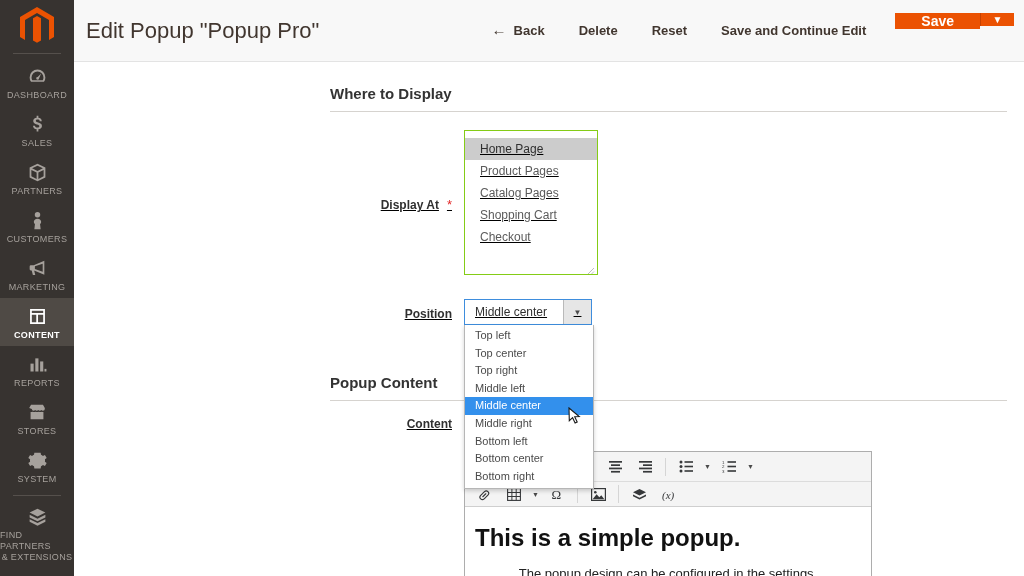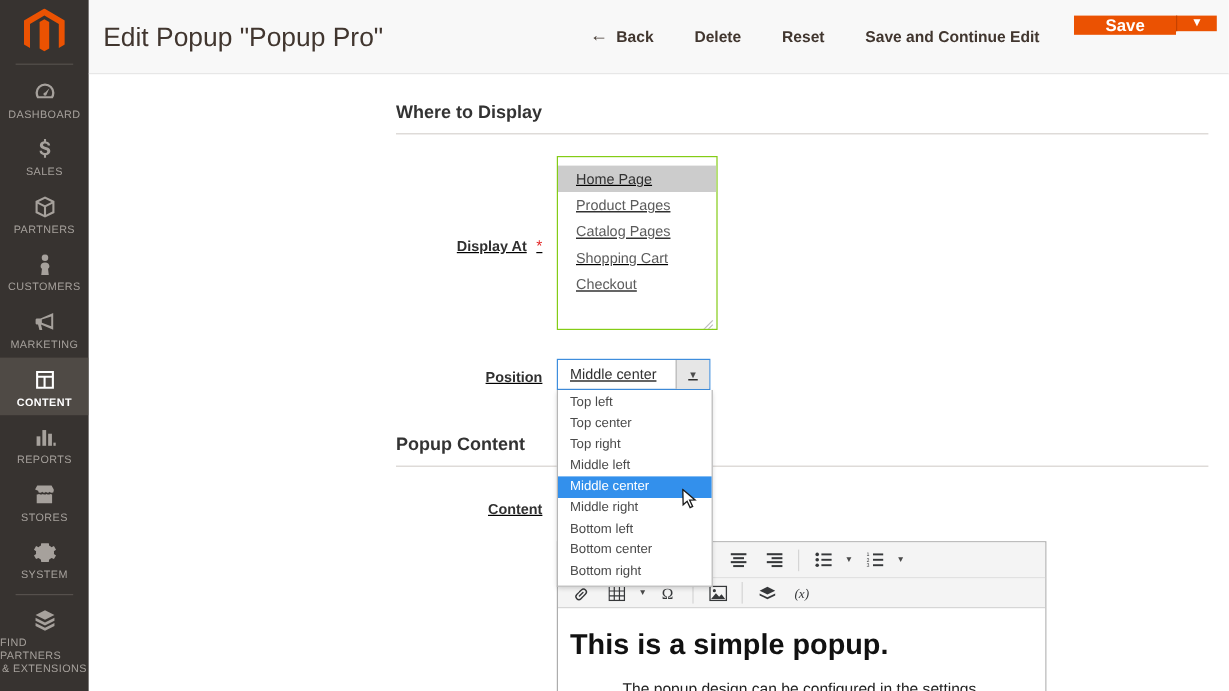--- a/index.html
+++ b/index.html
@@ -366,21 +366,21 @@
           </div>
           <span class="cursor-ptr">
             <svg width="13" height="19" viewBox="0 0 13 19">
                 <path d="M1 1l10.2 8.6-4.5.1 2.5 5.3-2.1 1-2.5-5.3-3.3 3z" fill="#ffffff" stroke="#1b1b1b" stroke-width="1.1"></path>
               </svg>
           </span>
         </div>
       </div>
     </div>
 
-    <div class="section" style="left:256px;top:300px;">
+    <div class="section" style="left:256px;top:312px;">
       <div class="section-title">Popup Content</div>
       <div class="section-rule"></div>
     </div>
 
     <div class="field-row" style="position:absolute;left:256px;top:351px;">
       <div class="field-label">
         <span>Content</span>
       </div>
     </div>
 

